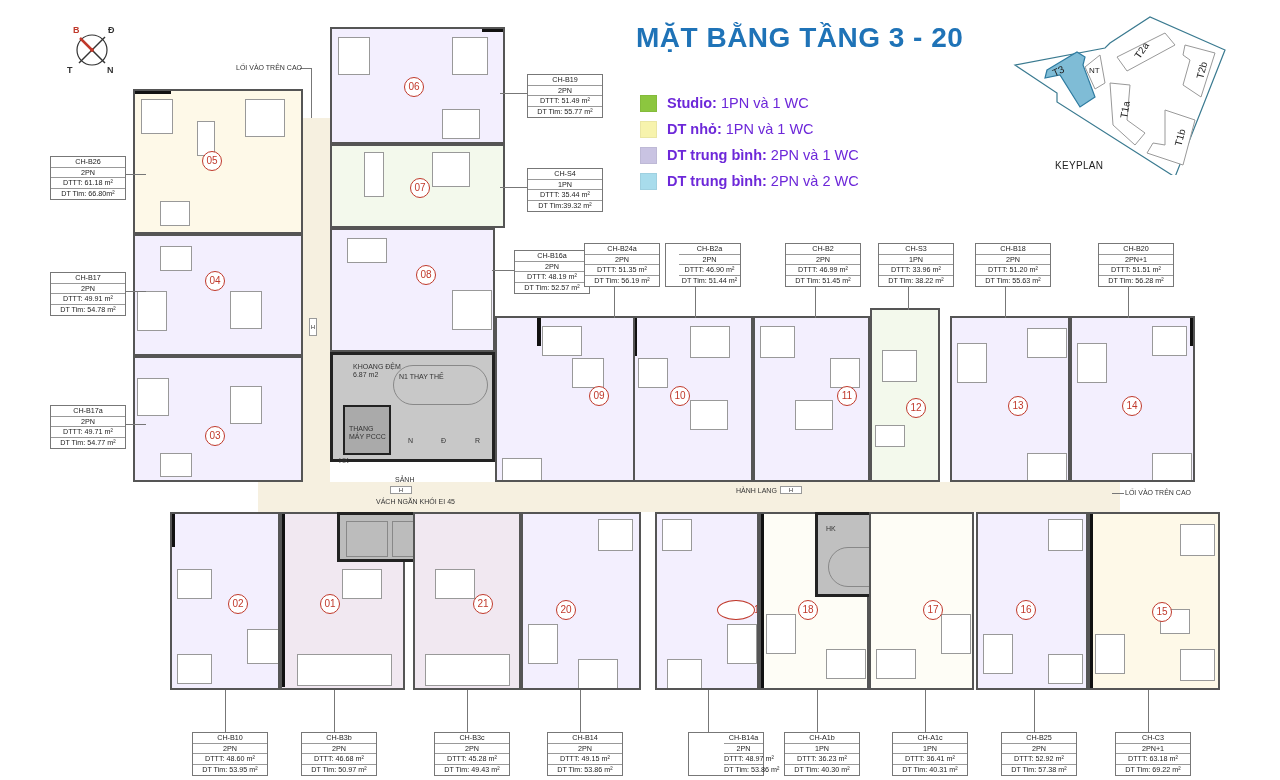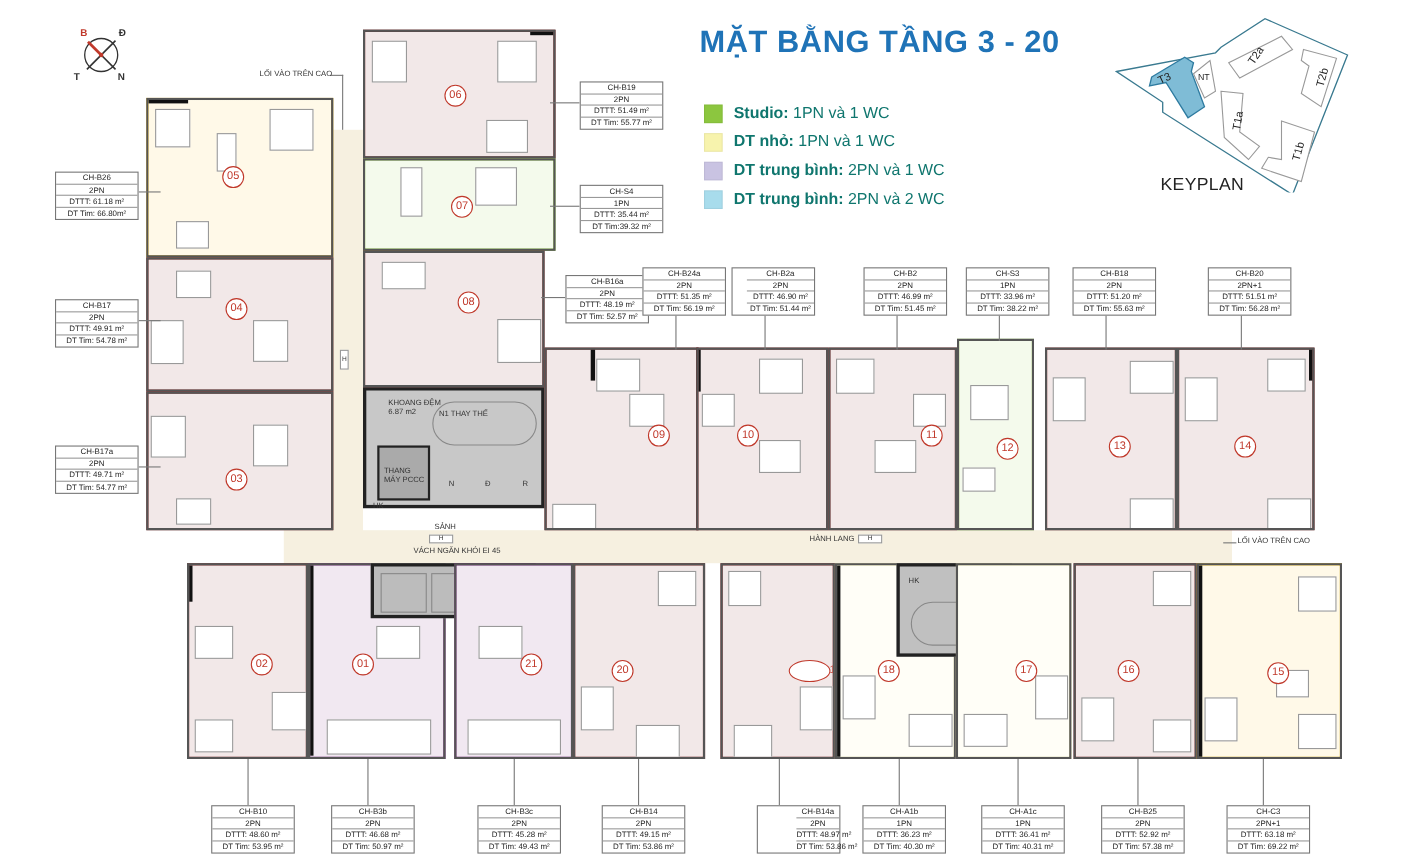--- a/index.html
+++ b/index.html
@@ -5,47 +5,47 @@
   * { box-sizing: border-box; margin: 0; padding: 0; }
   html, body { width: 1280px; height: 780px; background: #ffffff; overflow: hidden; }
   body { position: relative; font-family: "Liberation Sans", sans-serif; color: #333; }
   .abs { position: absolute; }
 
   
   .title { left: 636px; top: 22px; font-size: 28px; font-weight: bold; color: #1f73b7; letter-spacing: 0.5px; }
 
   
   .legend { left: 640px; top: 90px; }
-  .legend-item { display: flex; align-items: center; height: 26px; font-size: 14.5px; color: #0f766e; }
+  .legend-item { display: flex; align-items: center; height: 26px; font-size: 14.5px; color: #6d28d9; }
   .legend-swatch { width: 17px; height: 17px; margin-right: 10px; border: 1px solid rgba(0,0,0,0.05); }
   .legend-name { font-weight: bold; margin-right: 4px; }
 
   
   .compass { left: 62px; top: 18px; width: 60px; height: 60px; }
 
   
   .keyplan { left: 1005px; top: 15px; width: 240px; height: 160px; }
-  .keyplan-label { left: 1055px; top: 160px; font-size: 16px; color: #222; letter-spacing: 0.3px; }
+  .keyplan-label { left: 1055px; top: 160px; font-size: 10px; color: #222; letter-spacing: 0.3px; }
 
   
   .corridor { background: #f6f0e0; }
   .unit { border: 2px solid #555; overflow: hidden; }
   .unit::before { content: ""; position: absolute; inset: 0;
     background-image:
       linear-gradient(#ffffff 0 0), linear-gradient(#ffffff 0 0);
     background-repeat: no-repeat; opacity: 0.9; }
   .unit .room { position: absolute; background: #fff; border: 1px solid #999; }
   .unit .thick { position: absolute; background: #111; }
   .unit-num { position: absolute; width: 20px; height: 20px; border-radius: 50%; border: 1px solid #c0392b;
     background: #fff; color: #c0392b; font-size: 10px; text-align: center; line-height: 18px; z-index: 3; }
 
   .core { background: #bdbdbd; border: 3px solid #222; }
   .core-label { position: absolute; font-size: 7px; color: #333; line-height: 1.15; }
 
-  .blue { background: #7f1d1d; }
+  .blue { background: #8b5cf6; }
   .yellow-big { background: #f7c21a; }
   .green { background: #8cc63f; }
   .lightyellow { background: #f7f3ad; }
   .purple { background: #701a75; }
 
   
   .info { background: #fff; border: 1px solid #777; width: 76px; font-size: 7.2px; color: #222; z-index: 5; }
   .info div { border-bottom: 1px solid #999; text-align: center; height: 10.5px; line-height: 10px; white-space: nowrap; }
   .info div:last-child { border-bottom: none; }
   .leader { background: #777; z-index: 4; }

